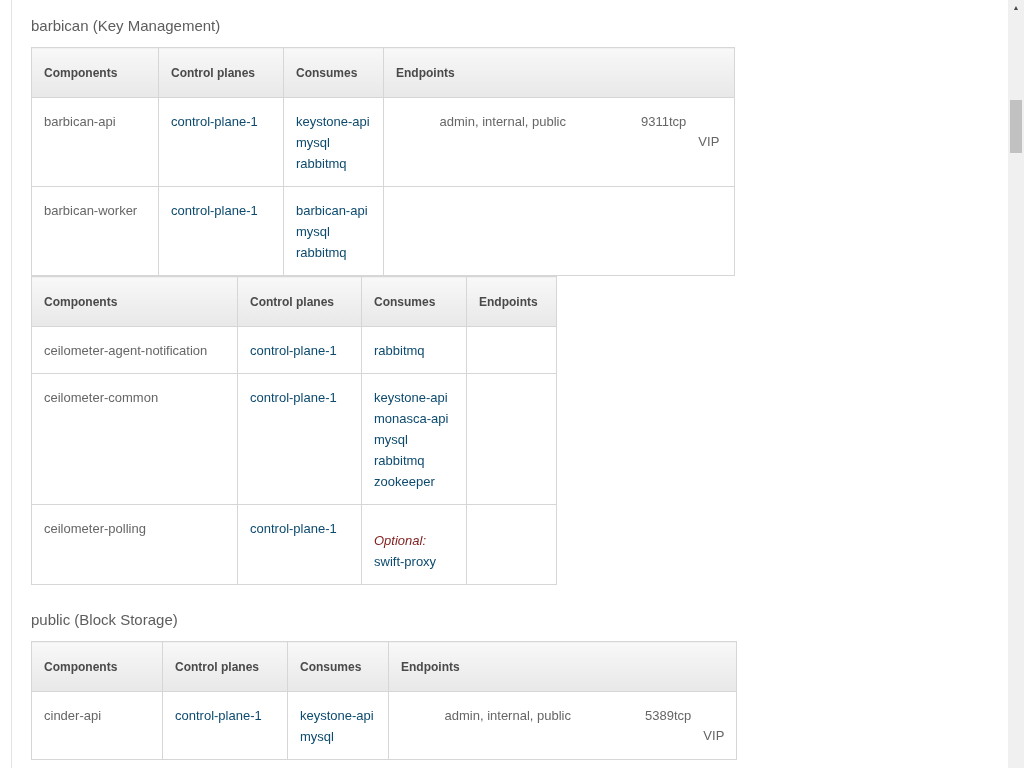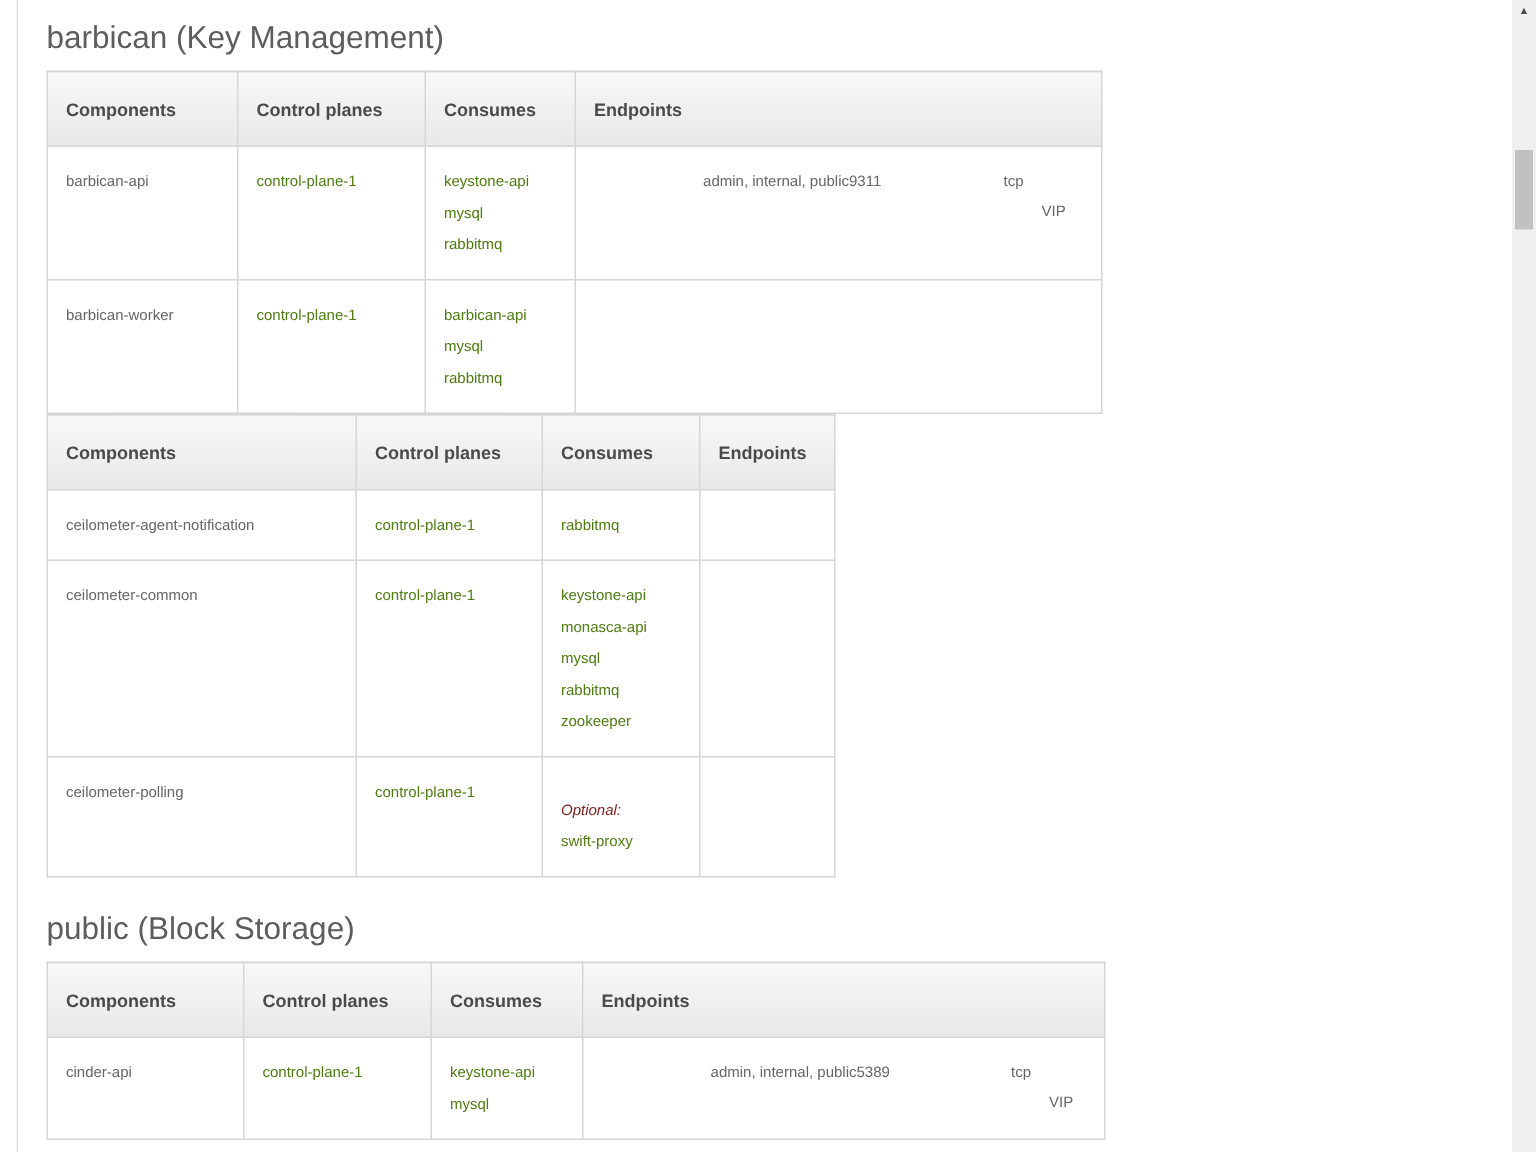--- a/index.html
+++ b/index.html
@@ -16,21 +16,21 @@
     width: 1px; height: 768px;
     background: #e3e3e3;
   }
 
   .content {
     position: absolute; left: 31px; top: 0;
     width: 720px;
   }
 
   h2.section-heading {
-    font-size: 21px;
+    font-size: 15px;
     font-weight: 400;
     line-height: 25px;
     color: #5d5d5d;
     margin: 22px 0 9px 0;
   }
   .content section:first-of-type h2.section-heading { margin-top: 13px; }
 
   table.service-table {
     border-collapse: collapse;
     table-layout: fixed;
@@ -55,33 +55,33 @@
     padding: 0 6px 0 12px;
     font-size: 12px;
     font-weight: bold;
     color: #4a4a4a;
     white-space: nowrap;
   }
 
   td {
     vertical-align: top;
     padding: 13px 6px 12px 12px;
-    font-size: 10px;
+    font-size: 13px;
     line-height: 21px;
     color: #666666;
     white-space: nowrap;
   }
 
-  a.doc-link { color: #4d7c0f; text-decoration: none; cursor: pointer; }
+  a.doc-link { color: #0c4a6e; text-decoration: none; cursor: pointer; }
 
   .optional-label { font-style: italic; margin-top: 12px; color: #7f1d1d; }
 
   .endpoint-row { display: flex; padding-left: 7px; white-space: nowrap; }
   .ep-scopes { width: 163px; text-align: right; }
-  .ep-port   { width: 103px; }
+  .ep-port   { width: 103px; text-align: right; }
   .ep-vip    { margin-left: 12px; margin-top: 20px; }
 
   .scrollbar {
     position: absolute; right: 0; top: 0;
     width: 16px; height: 768px;
     background: #f0f0f0;
   }
   .scroll-up {
     height: 15px;
     display: flex; align-items: center; justify-content: center;

